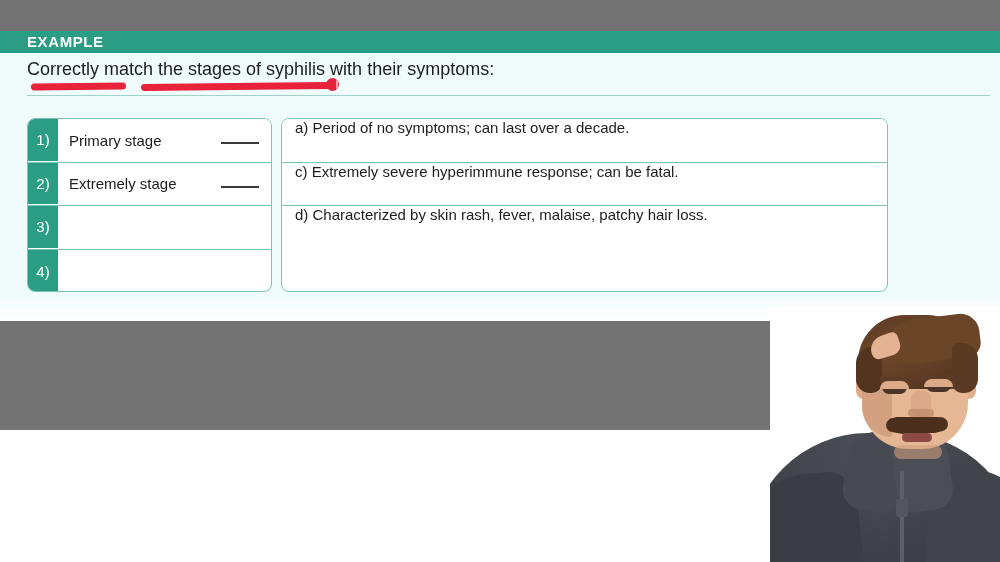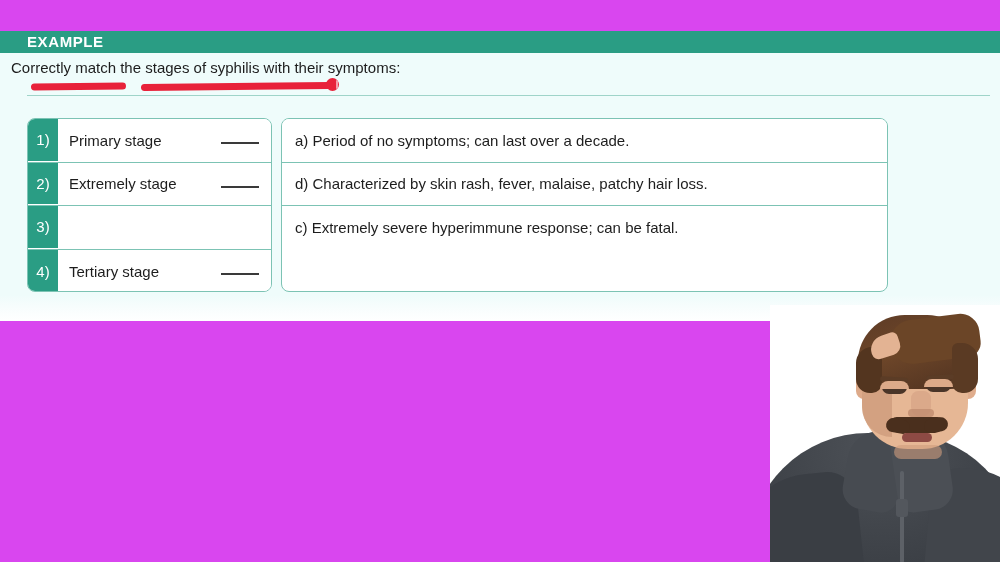--- a/index.html
+++ b/index.html
@@ -8,22 +8,22 @@
     width: 1000px;
     height: 562px;
     overflow: hidden;
     background: #ffffff;
     font-family: "Liberation Sans", sans-serif;
   }
 
   #stage {
     position: relative;
     width: 1000px;
-    height: 562px;
-    background: #d946ef;
+    height: 430px;
+    background: #737373;
   }
 
   
   .panel-bg {
     position: absolute;
     left: 0;
     top: 31px;
     width: 1000px;
     height: 272px;
     background: #effcfb;
@@ -54,23 +54,23 @@
     line-height: 22px;
     color: #ffffff;
     font-weight: bold;
     font-size: 15px;
     letter-spacing: 0.6px;
   }
 
   
   .prompt {
     position: absolute;
-    left: 11px;
+    left: 27px;
     top: 59px;
-    font-size: 15px;
+    font-size: 18px;
     color: #1d1d1d;
     white-space: nowrap;
   }
 
   .divider {
     position: absolute;
     left: 27px;
     top: 95px;
     width: 963px;
     height: 1px;
@@ -172,21 +172,20 @@
     width: 607px;
     height: 174px;
     border: 1px solid #7cc3b4;
     border-radius: 8px;
     background: #ffffff;
     overflow: hidden;
   }
   .symptom-row {
     height: 43.5px;
     display: flex;
-    align-items: center;
     padding-left: 13px;
     padding-right: 10px;
     border-bottom: 1px solid #7cc3b4;
     background: #ffffff;
   }
   .symptom-row:last-child { border-bottom: none; }
   .symptom-text {
     font-size: 15px;
     color: #1d1d1d;
     white-space: nowrap;
@@ -464,37 +463,33 @@
         <span class="stage-blank"></span>
       </div>
     </div>
 
     <div class="stage-row">
       <div class="stage-num">3)</div>
     </div>
 
     <div class="stage-row">
       <div class="stage-num">4)</div>
-      <div class="stage-body">
-        <span class="stage-name">Tertiary stage</span>
-        <span class="stage-blank"></span>
-      </div>
     </div>
 
   </div>
 
   <div class="symptoms-table">
     <div class="symptom-row">
       <span class="symptom-text">a) Period of no symptoms; can last over a decade.</span>
     </div>
     <div class="symptom-row">
+      <span class="symptom-text">c) Extremely severe hyperimmune response; can be fatal.</span>
+    </div>
+    <div class="symptom-row">
       <span class="symptom-text">d) Characterized by skin rash, fever, malaise, patchy hair loss.</span>
-    </div>
-    <div class="symptom-row">
-      <span class="symptom-text">c) Extremely severe hyperimmune response; can be fatal.</span>
     </div>
   </div>
 
   <div class="presenter">
     <div class="pv torso"></div>
     <div class="pv torso-shoulderL"></div>
     <div class="pv torso-shoulderR"></div>
     <div class="pv neck"></div>
     <div class="pv neck-shade"></div>
     <div class="pv collar"></div>

